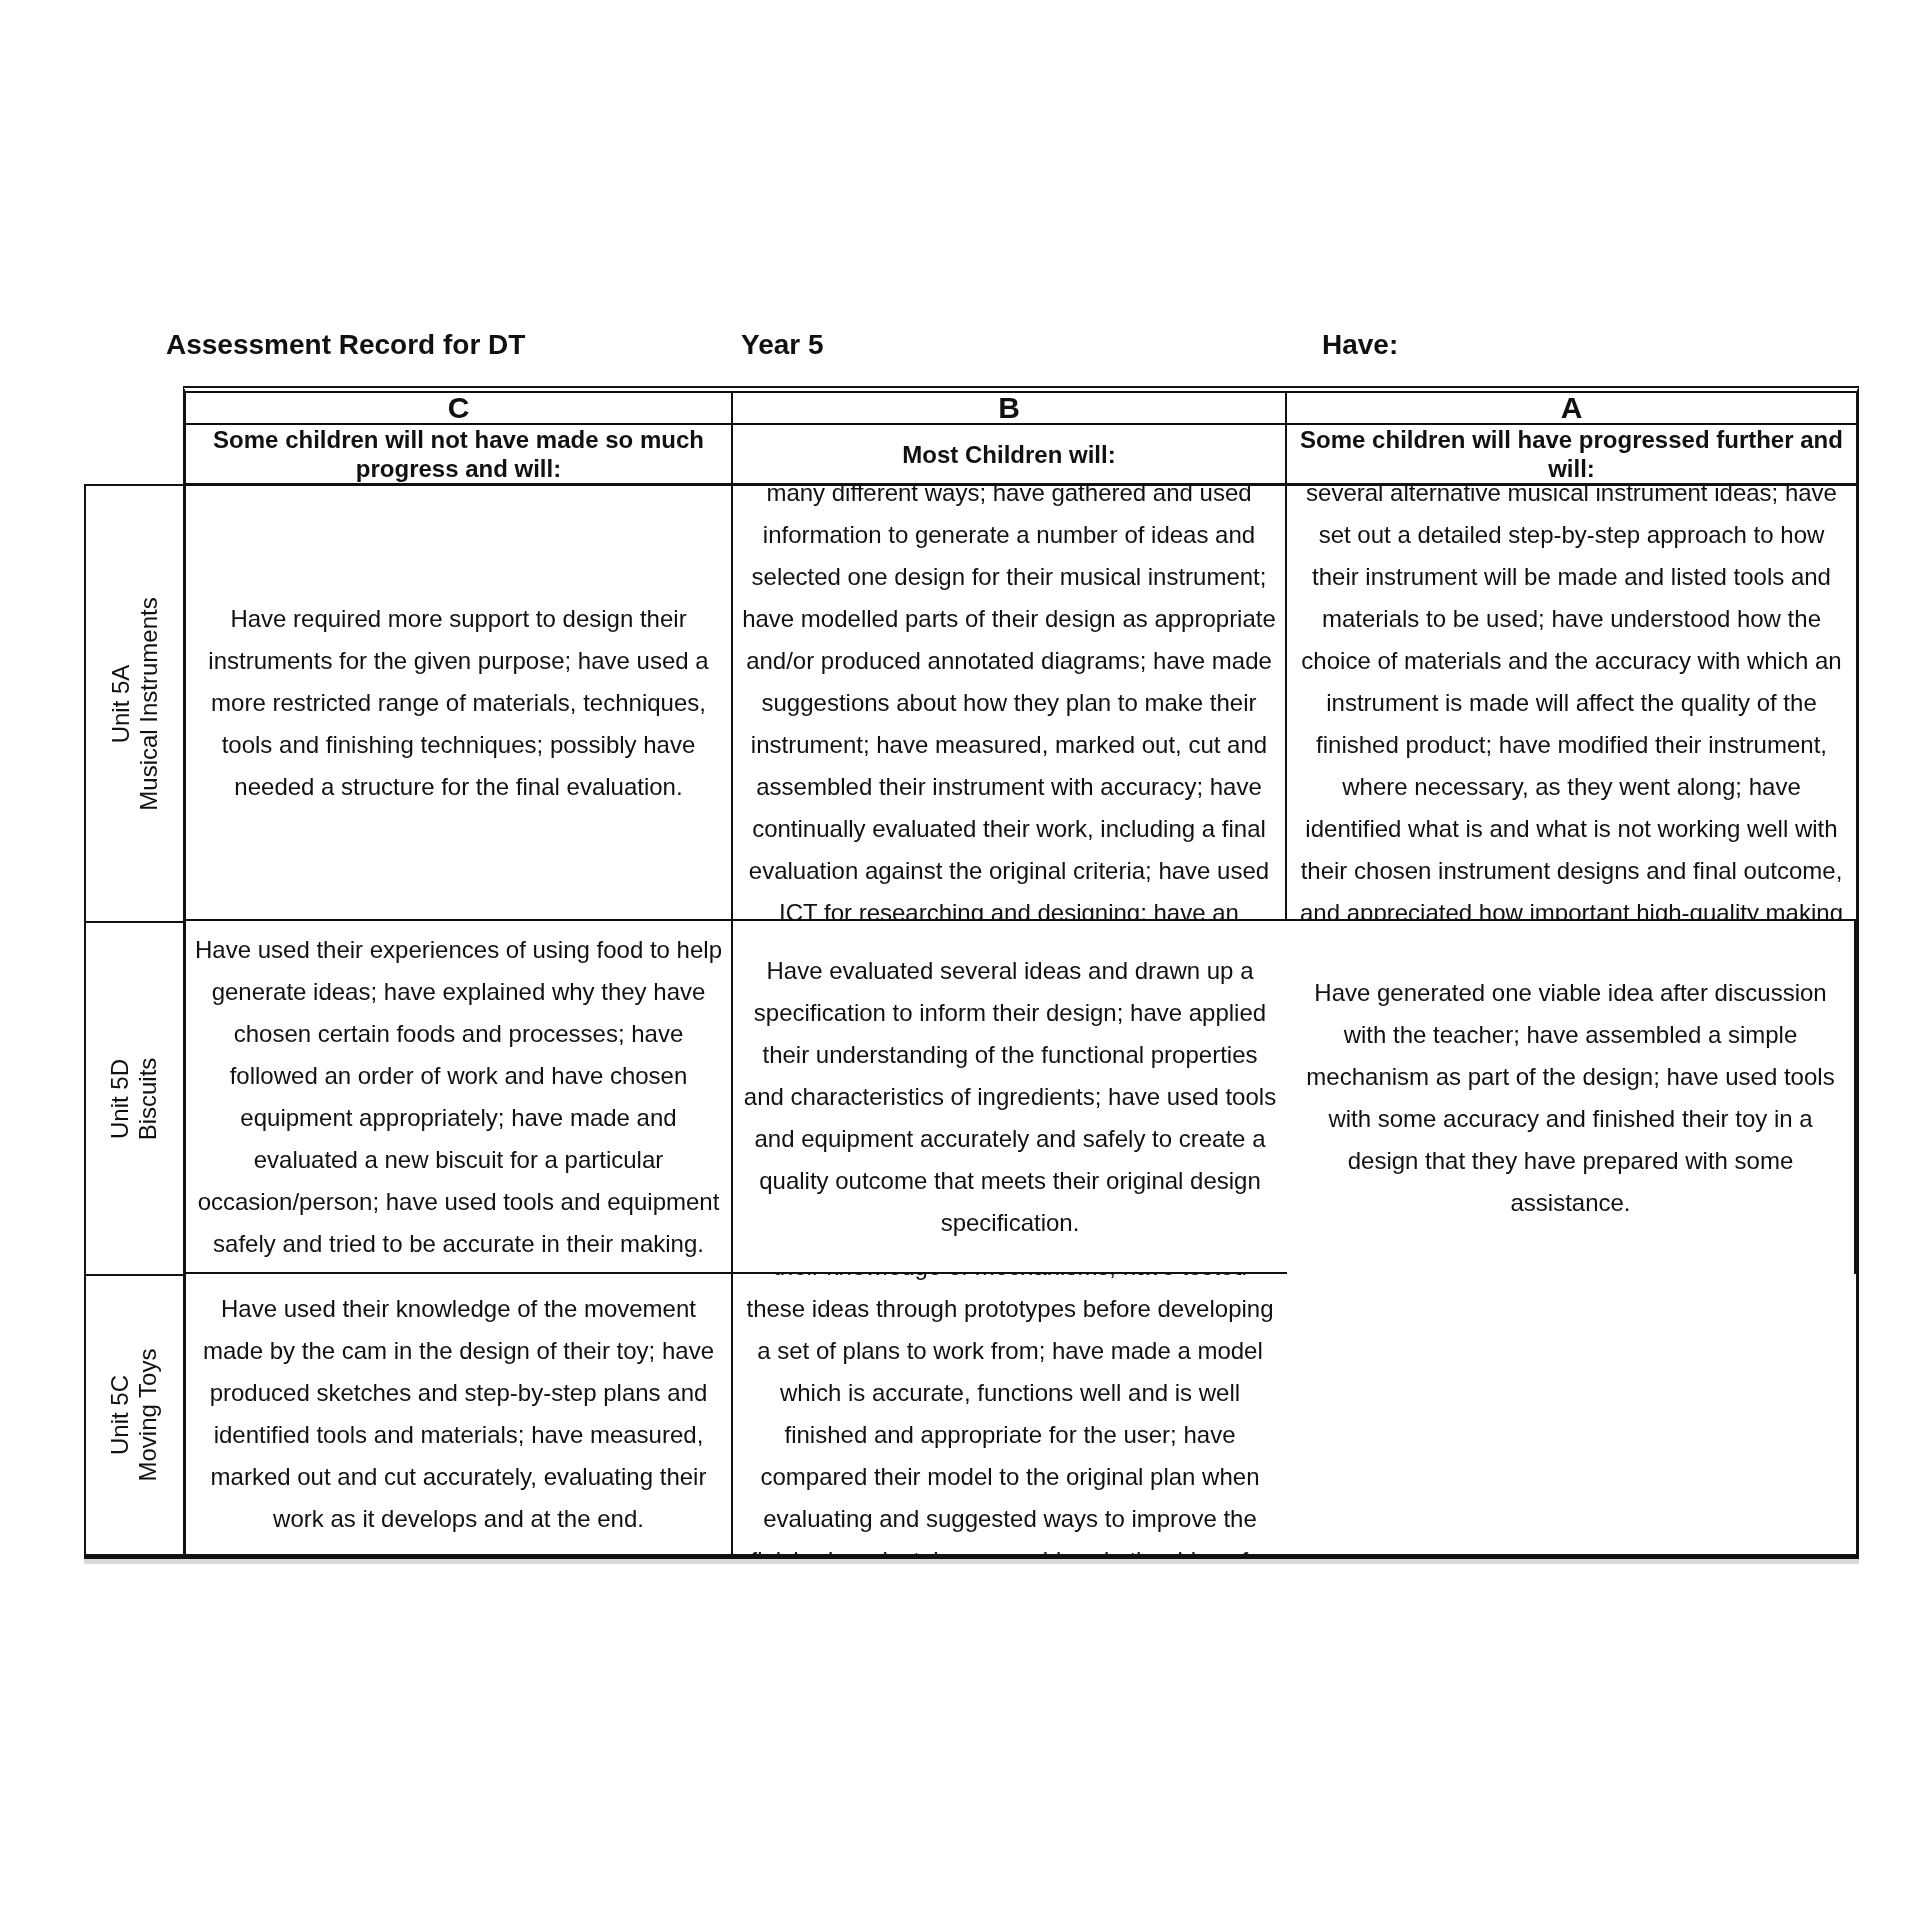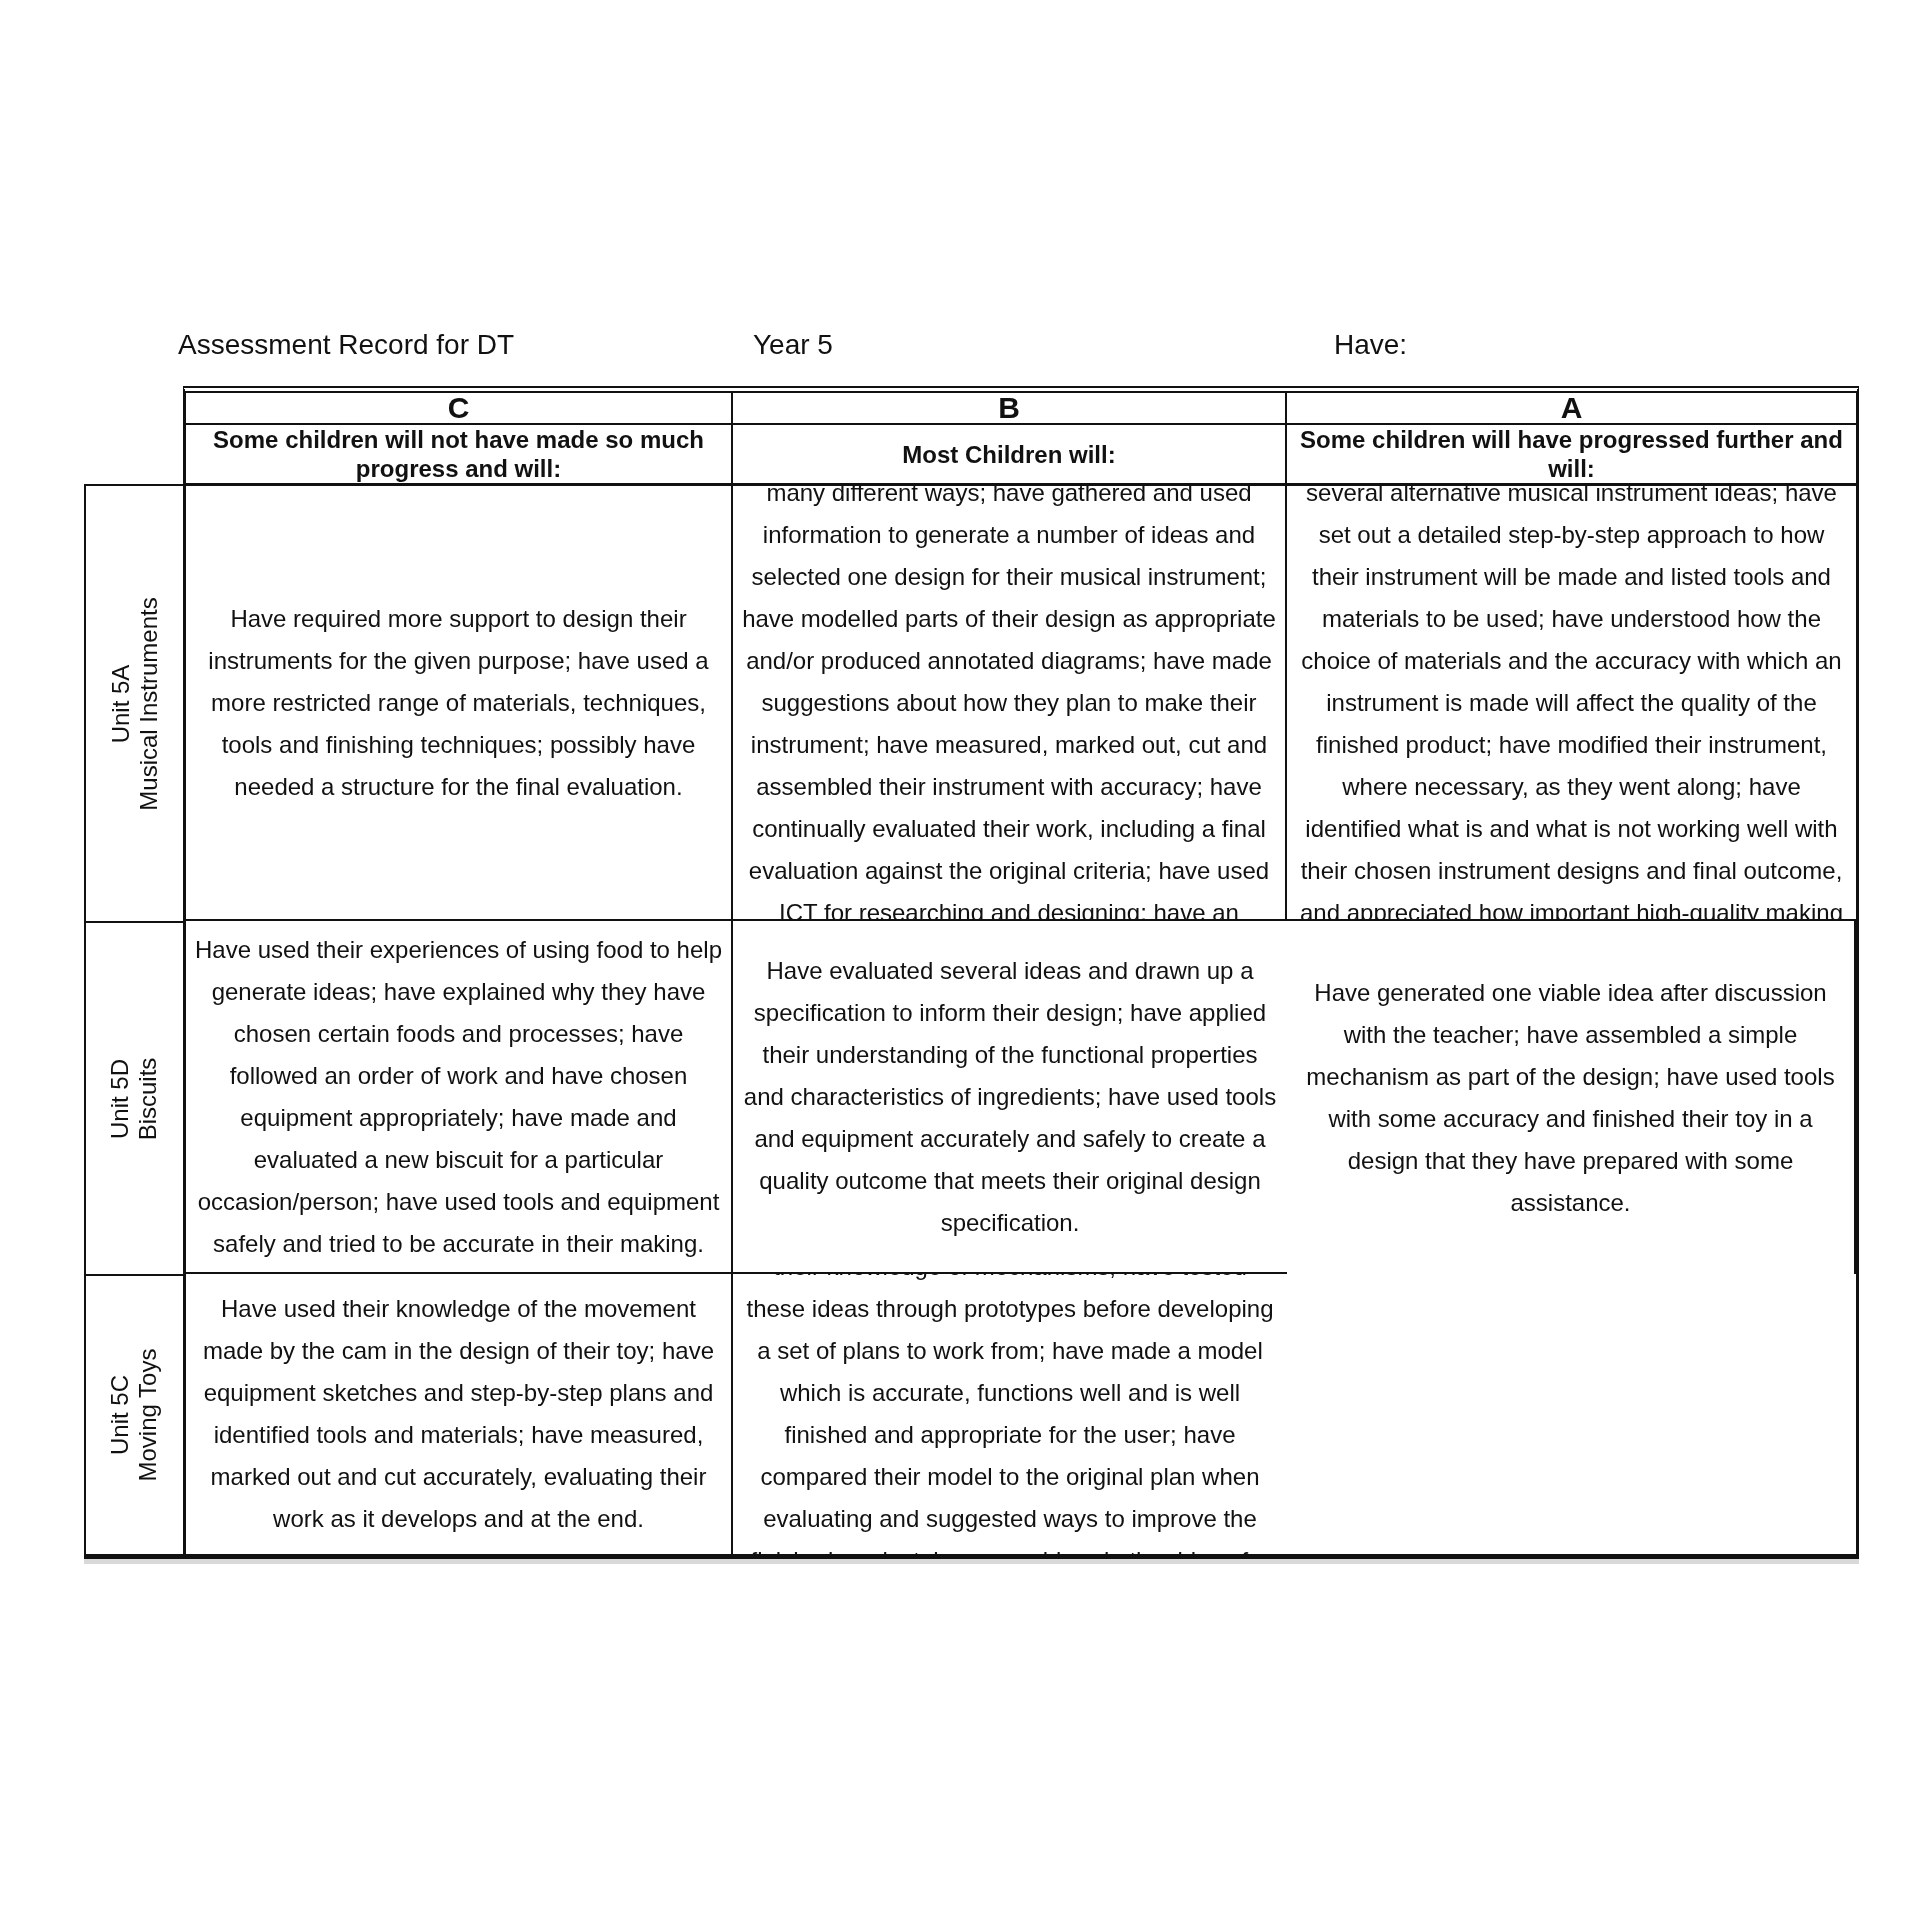--- a/index.html
+++ b/index.html
@@ -5,21 +5,21 @@
   html, body { margin: 0; padding: 0; }
   body {
     width: 1927px; height: 1927px;
     background: #ffffff;
     position: relative;
     font-family: "Liberation Sans", "DejaVu Sans", sans-serif;
     color: #111;
     overflow: hidden;
   }
   .doc-title-row { position: absolute; top: 329px; left: 0; width: 100%; }
-  .doc-title { position: absolute; font-weight: normal; font-size: 28px; white-space: nowrap; margin-left: 12px; }
+  .doc-title { position: absolute; font-weight: bold; font-size: 28px; white-space: nowrap; }
   .t-main { left: 166px; }
   .t-year { left: 741px; }
   .t-name { left: 1322px; }
 
   
   .assessment-table {
     position: absolute;
     left: 183px; top: 386px;
     width: 1676px; height: 1173px;
     box-sizing: border-box;
@@ -105,21 +105,21 @@
   <div class="cell desc-cell last-col">Some children will have progressed further and will:</div>
 
   <div class="cell">Have required more support to design their instruments for the given purpose; have used a more restricted range of materials, techniques, tools and finishing techniques; possibly have needed a structure for the final evaluation.</div>
   <div class="cell">Have recognised that sounds can be created in many different ways; have gathered and used information to generate a number of ideas and selected one design for their musical instrument; have modelled parts of their design as appropriate and/or produced annotated diagrams; have made suggestions about how they plan to make their instrument; have measured, marked out, cut and assembled their instrument with accuracy; have continually evaluated their work, including a final evaluation against the original criteria; have used ICT for researching and designing; have an understanding of how to strengthen materials</div>
   <div class="cell last-col">Have produced annotated diagrams showing several alternative musical instrument ideas; have set out a detailed step-by-step approach to how their instrument will be made and listed tools and materials to be used; have understood how the choice of materials and the accuracy with which an instrument is made will affect the quality of the finished product; have modified their instrument, where necessary, as they went along; have identified what is and what is not working well with their chosen instrument designs and final outcome, and appreciated how important high-quality making is to an instrument.</div>
 
   <div class="cell">Have used their experiences of using food to help generate ideas; have explained why they have chosen certain foods and processes; have followed an order of work and have chosen equipment appropriately; have made and evaluated a new biscuit for a particular occasion/person; have used tools and equipment safely and tried to be accurate in their making.</div>
   <div class="cell last-col">Have evaluated several ideas and drawn up a specification to inform their design; have applied their understanding of the functional properties and characteristics of ingredients; have used tools and equipment accurately and safely to create a quality outcome that meets their original design specification.</div>
 
   <div class="cell last-row">Have generated one viable idea after discussion with the teacher; have assembled a simple mechanism as part of the design; have used tools with some accuracy and finished their toy in a design that they have prepared with some assistance.</div>
-  <div class="cell last-row">Have used their knowledge of the movement made by the cam in the design of their toy; have equipment sketches and step-by-step plans and identified tools and materials; have measured, marked out and cut accurately, evaluating their work as it develops and at the end.</div>
+  <div class="cell last-row">Have used their knowledge of the movement made by the cam in the design of their toy; have produced sketches and step-by-step plans and identified tools and materials; have measured, marked out and cut accurately, evaluating their work as it develops and at the end.</div>
   <div class="cell last-col last-row">Through discussion, have sketched ideas using their knowledge of mechanisms; have tested these ideas through prototypes before developing a set of plans to work from; have made a model which is accurate, functions well and is well finished and appropriate for the user; have compared their model to the original plan when evaluating and suggested ways to improve the finished product; have considered other ideas for cam-based toys not cased in a box.</div>
 </div>
 
 <div class="unit-col">
   <div class="unit-cell u1">
     <div class="vlabel">
       <div>Unit 5A</div>
       <div>Musical Instruments</div>
     </div>
   </div>

